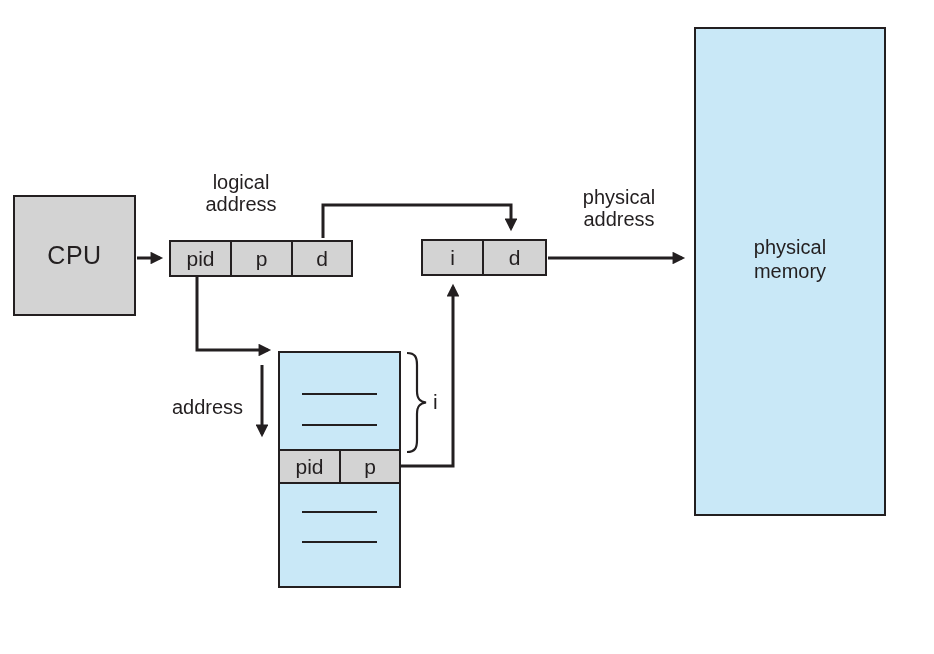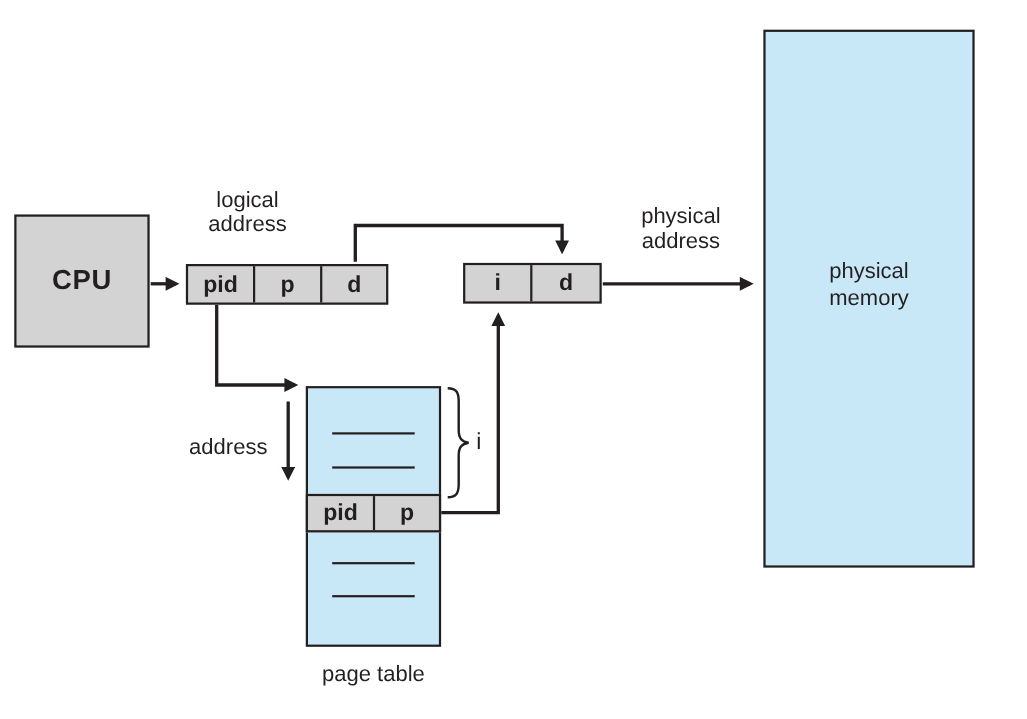--- a/index.html
+++ b/index.html
@@ -10,21 +10,21 @@
     --background:#ffffff;
   }
   html,body{margin:0;padding:0;background:var(--background);}
   #stage{
     position:relative;width:934px;height:654px;background:var(--background);
     font-family:"Liberation Sans",sans-serif;color:var(--text);overflow:hidden;
   }
   .abs{position:absolute;box-sizing:border-box;}
   .label{font-size:20px;line-height:22px;text-align:center;white-space:pre-line;}
   .box{border:2px solid var(--line);}
-  .gray{background:var(--box-gray);font-weight:bold;}
+  .gray{background:var(--box-gray);}
   .blue{background:var(--box-blue);}
   .center{display:flex;align-items:center;justify-content:center;}
   .register{display:flex;}
   .register .cell{
     display:flex;align-items:center;justify-content:center;
     font-size:21px;height:100%;
   }
   .register .cell + .cell{border-left:2px solid var(--line);}
   .hline{position:absolute;height:2px;background:var(--line);left:22px;width:75px;}
   svg{position:absolute;left:0;top:0;pointer-events:none;}
@@ -52,21 +52,21 @@
       <path d="M 401 466 H 453 V 287" marker-end="url(#arw)"></path>
     </g>
     <path d="M 407 353 C 415 353 417 357 417 365 L 417 391 C 417 399 420 401.5 426 402.5
              C 420 403.5 417 406 417 414 L 417 440 C 417 448 415 452 407 452" stroke="#231f20" stroke-width="2.2" fill="none"></path>
   </svg>
 
   <div class="abs box gray center" style="left:13px;top:195px;width:123px;height:121px;">
     <span class="cpu-text">CPU</span>
   </div>
 
-  <div class="abs label" style="left:150px;top:171px;width:150px;">logical
+  <div class="abs label" style="left:166px;top:171px;width:150px;">logical
 address</div>
 
   <div class="abs box gray register" style="left:169px;top:240px;width:184px;height:37px;">
     <div class="cell" style="width:59px;">pid</div>
     <div class="cell" style="width:59px;">p</div>
     <div class="cell" style="flex:1;">d</div>
   </div>
 
   <div class="abs box gray register" style="left:421px;top:239px;width:126px;height:37px;">
     <div class="cell" style="width:59px;">i</div>
@@ -90,15 +90,14 @@
     <div class="hline" style="top:188px;"></div>
   </div>
 
   <div class="abs box gray register" style="left:278px;top:449px;width:123px;height:35px;">
     <div class="cell" style="width:59px;">pid</div>
     <div class="cell" style="flex:1;">p</div>
   </div>
 
   <div class="abs i-label" style="left:433px;top:390px;">i</div>
 
-  <div class="abs label" style="left:279px;top:602px;width:121px;">page table</div>
 
 </div>
 
 </body></html>

